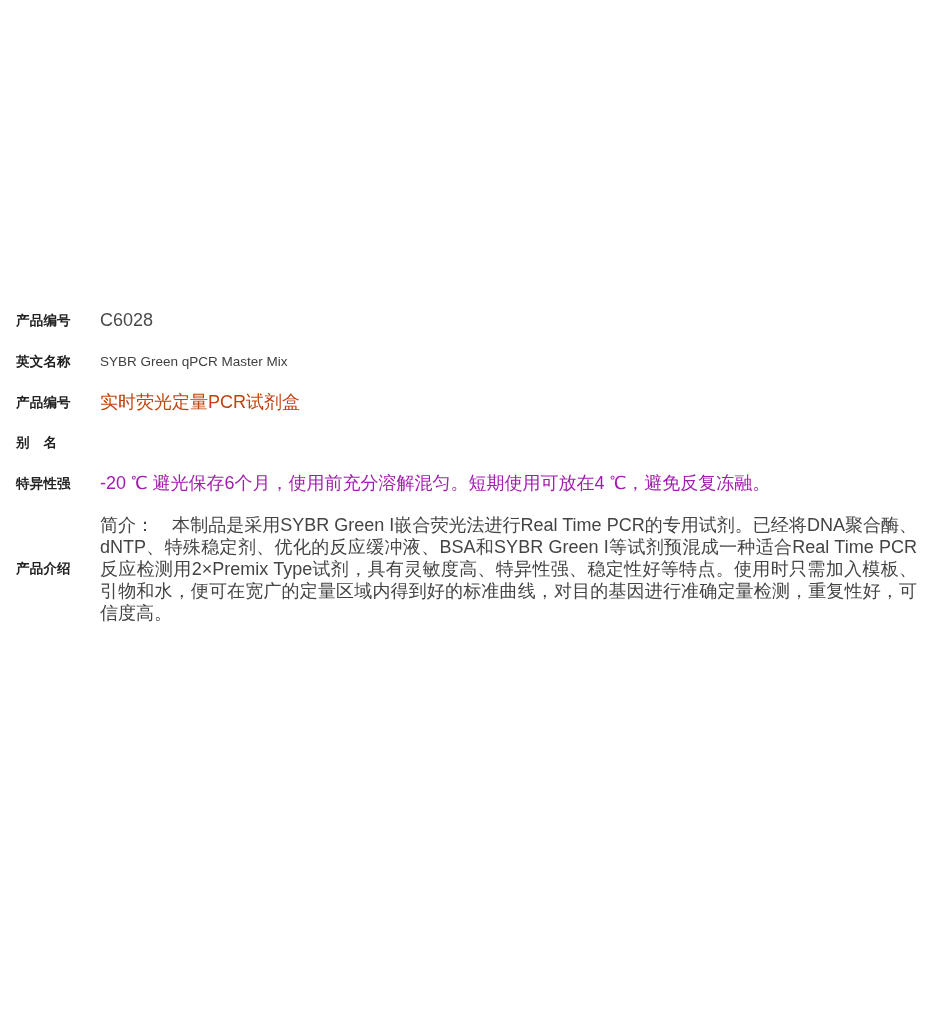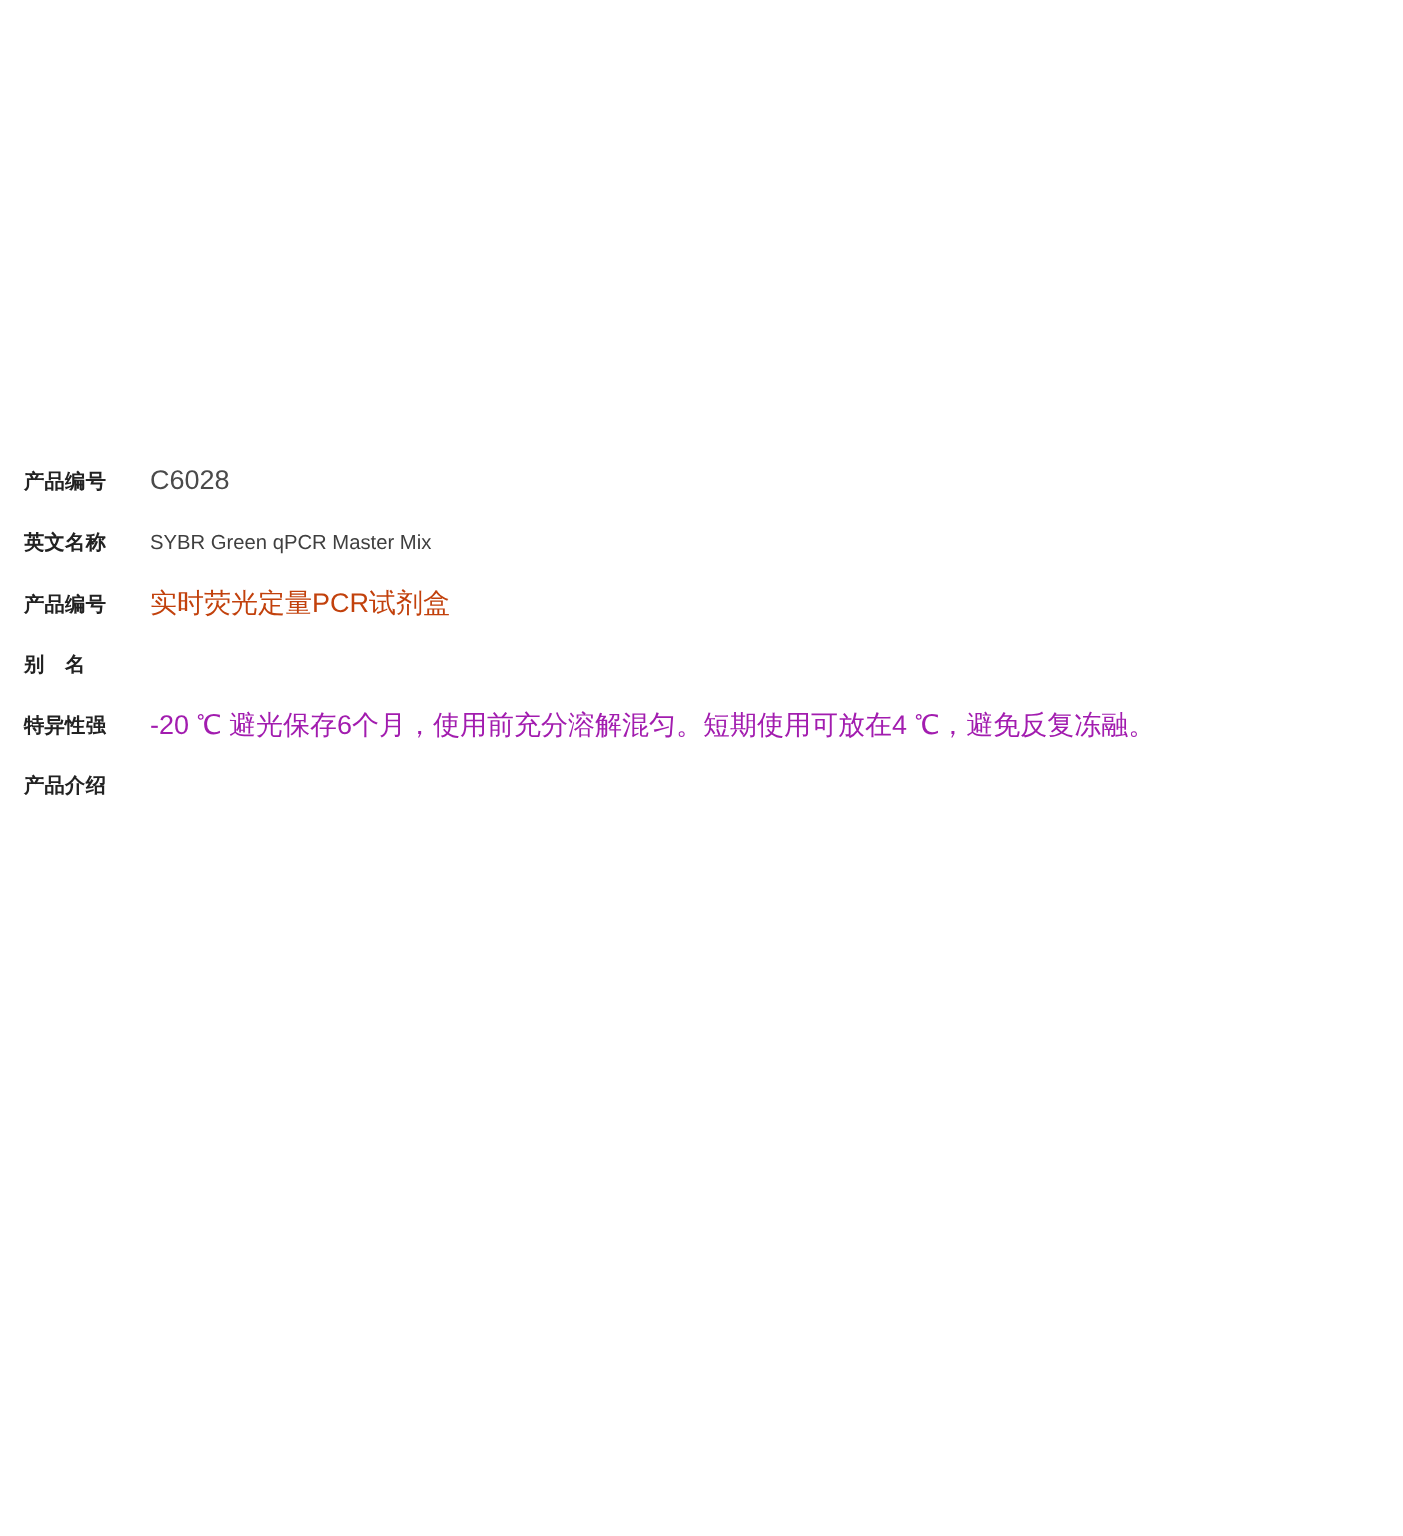--- a/index.html
+++ b/index.html
@@ -84,15 +84,16 @@
     <div class="spec-label">别　名</div>
   </div>
 
   <div class="spec-row row-storage">
     <div class="spec-label">特异性强</div>
     <div class="spec-value">-20 ℃ 避光保存6个月，使用前充分溶解混匀。短期使用可放在4 ℃，避免反复冻融。</div>
   </div>
 
   <div class="spec-row row-intro">
     <div class="spec-label">产品介绍</div>
+    <div class="spec-value intro">简介：　本制品是采用SYBR Green I嵌合荧光法进行Real Time PCR的专用试剂。已经将DNA聚合酶、dNTP、特殊稳定剂、优化的反应缓冲液、BSA和SYBR Green I等试剂预混成一种适合Real Time PCR反应检测用2×Premix Type试剂，具有灵敏度高、特异性强、稳定性好等特点。使用时只需加入模板、引物和水，便可在宽广的定量区域内得到好的标准曲线，对目的基因进行准确定量检测，重复性好，可信度高。</div>
   </div>
 
 </div>
 
 </body></html>

